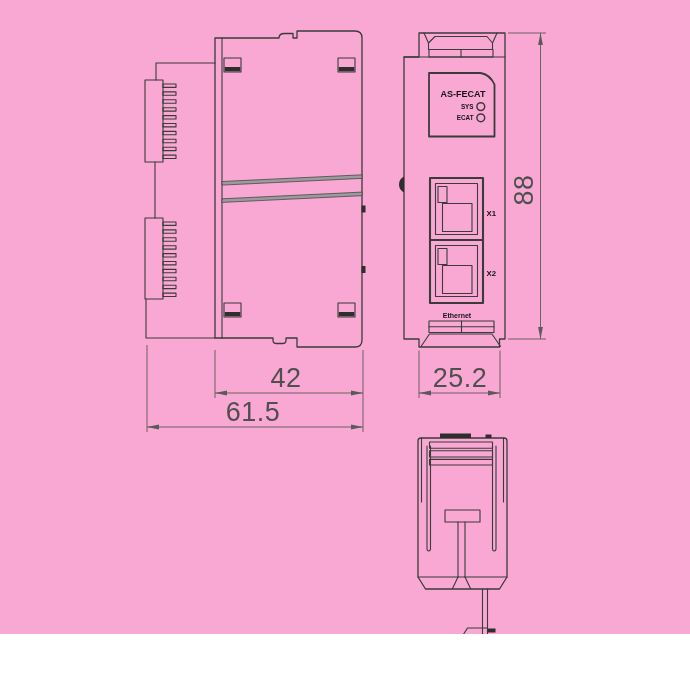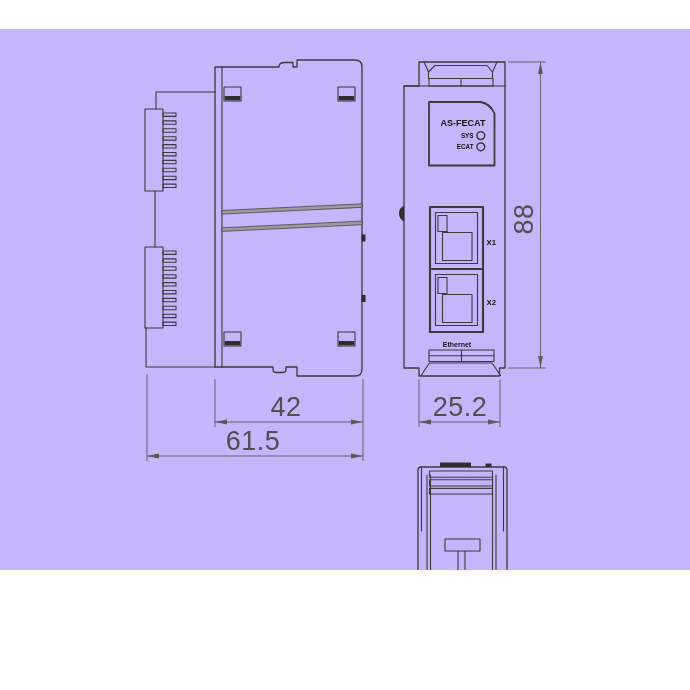--- a/index.html
+++ b/index.html
@@ -1,18 +1,18 @@
 <!DOCTYPE html>
 <html><head>
 <meta charset="utf-8">
 <style>
   html,body{margin:0;padding:0;background:#ffffff;}
   .page{
-    width:690px;height:541px;position:relative;background:#c4b5fd;
-    font-family:"Liberation Sans", sans-serif;overflow:hidden;margin-top:29px;
+    width:690px;height:634px;position:relative;background:#f9a8d4;
+    font-family:"Liberation Sans", sans-serif;overflow:hidden;
   }
   svg text{user-select:none;}
   .mline{stroke:#3b3b3b;fill:none;stroke-width:1.3;stroke-linejoin:round;stroke-linecap:round;}
   .thick{stroke-width:2.1;}
   .thin{stroke-width:1.1;}
   .darkfill{fill:#2e2e2e;stroke:none;}
   .bandfill{fill:#9b9b9b;stroke:#3b3b3b;stroke-width:0.7;}
   .dim{stroke:#5a5a5a;fill:none;stroke-width:0.9;}
   .dimtxt{fill:#4f4f4f;font-size:27px;font-family:"Liberation Sans",sans-serif;letter-spacing:0.5px;}
   .lbl{fill:#141414;font-weight:bold;font-family:"Liberation Sans",sans-serif;}

